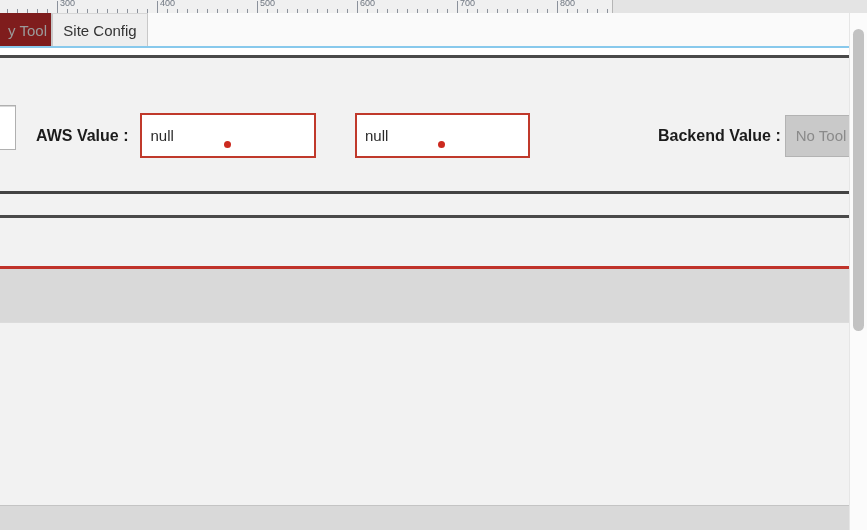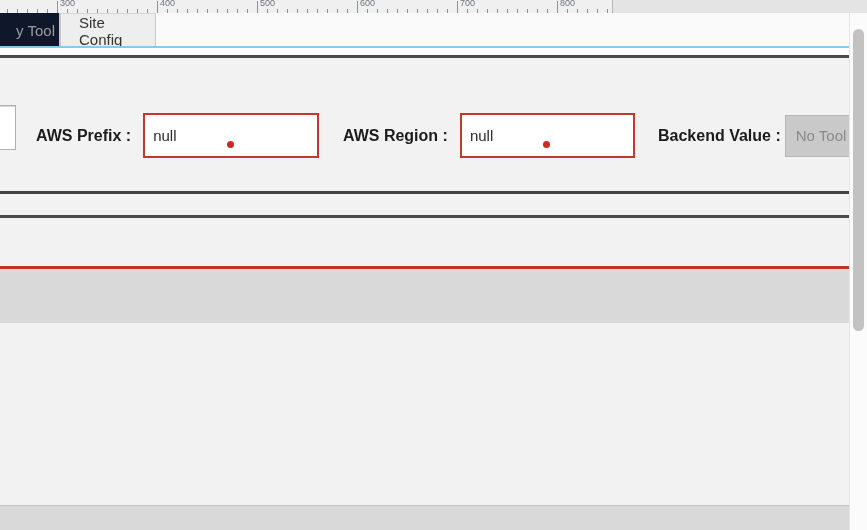--- a/index.html
+++ b/index.html
@@ -63,26 +63,26 @@
     display: flex;
     align-items: stretch;
   }
   .tab {
     display: flex;
     align-items: center;
     justify-content: center;
     font-size: 15px;
     box-sizing: border-box;
     border-right: 1px solid #c8c8c8;
-    padding: 0 18px;
+    padding: 0 10px;
   }
   .tab.inactive {
-    background: #0f172a;
+    background: #7f1d1d;
     color: #9b9b9b;
-    width: 60px;
+    width: 52px;
     padding: 0 4px;
     justify-content: flex-end;
   }
   .tab.active {
     background: #eeeeee;
     color: #333333;
     border-left: 1px solid #c8c8c8;
     border-top: 1px solid #d6d6d6;
     width: 96px;
   }
@@ -327,29 +327,28 @@
   </div>
 </div>
 <div id="tabstrip-underline"></div>
 
 <div id="panel-top-rule"></div>
 <div id="form-panel">
 
   <div class="text-input plain" style="position:absolute; left:-16px; top:47px; width:32px; height:45px;"></div>
 
   <div class="field-row" style="left:36px;">
-    <span class="field-label">AWS Prefix :</span>
+    <span class="field-label">AWS Value :</span>
     <div class="text-input invalid" style="margin-left:12px; width:176px; height:45px;">
       <span>null</span>
       <span class="dot-marker" style="left:82px; top:26px;"></span>
     </div>
   </div>
 
   <div class="field-row" style="left:343px;">
-    <span class="field-label">AWS Region :</span>
     <div class="text-input invalid" style="margin-left:12px; width:175px; height:45px;">
       <span>null</span>
       <span class="dot-marker" style="left:81px; top:26px;"></span>
     </div>
   </div>
 
   <div class="field-row" style="left:658px;">
     <span class="field-label">Backend Value :</span>
     <div class="disabled-input" style="margin-left:4px; width:100px; height:42px;">
       <span>No Tool</span>

